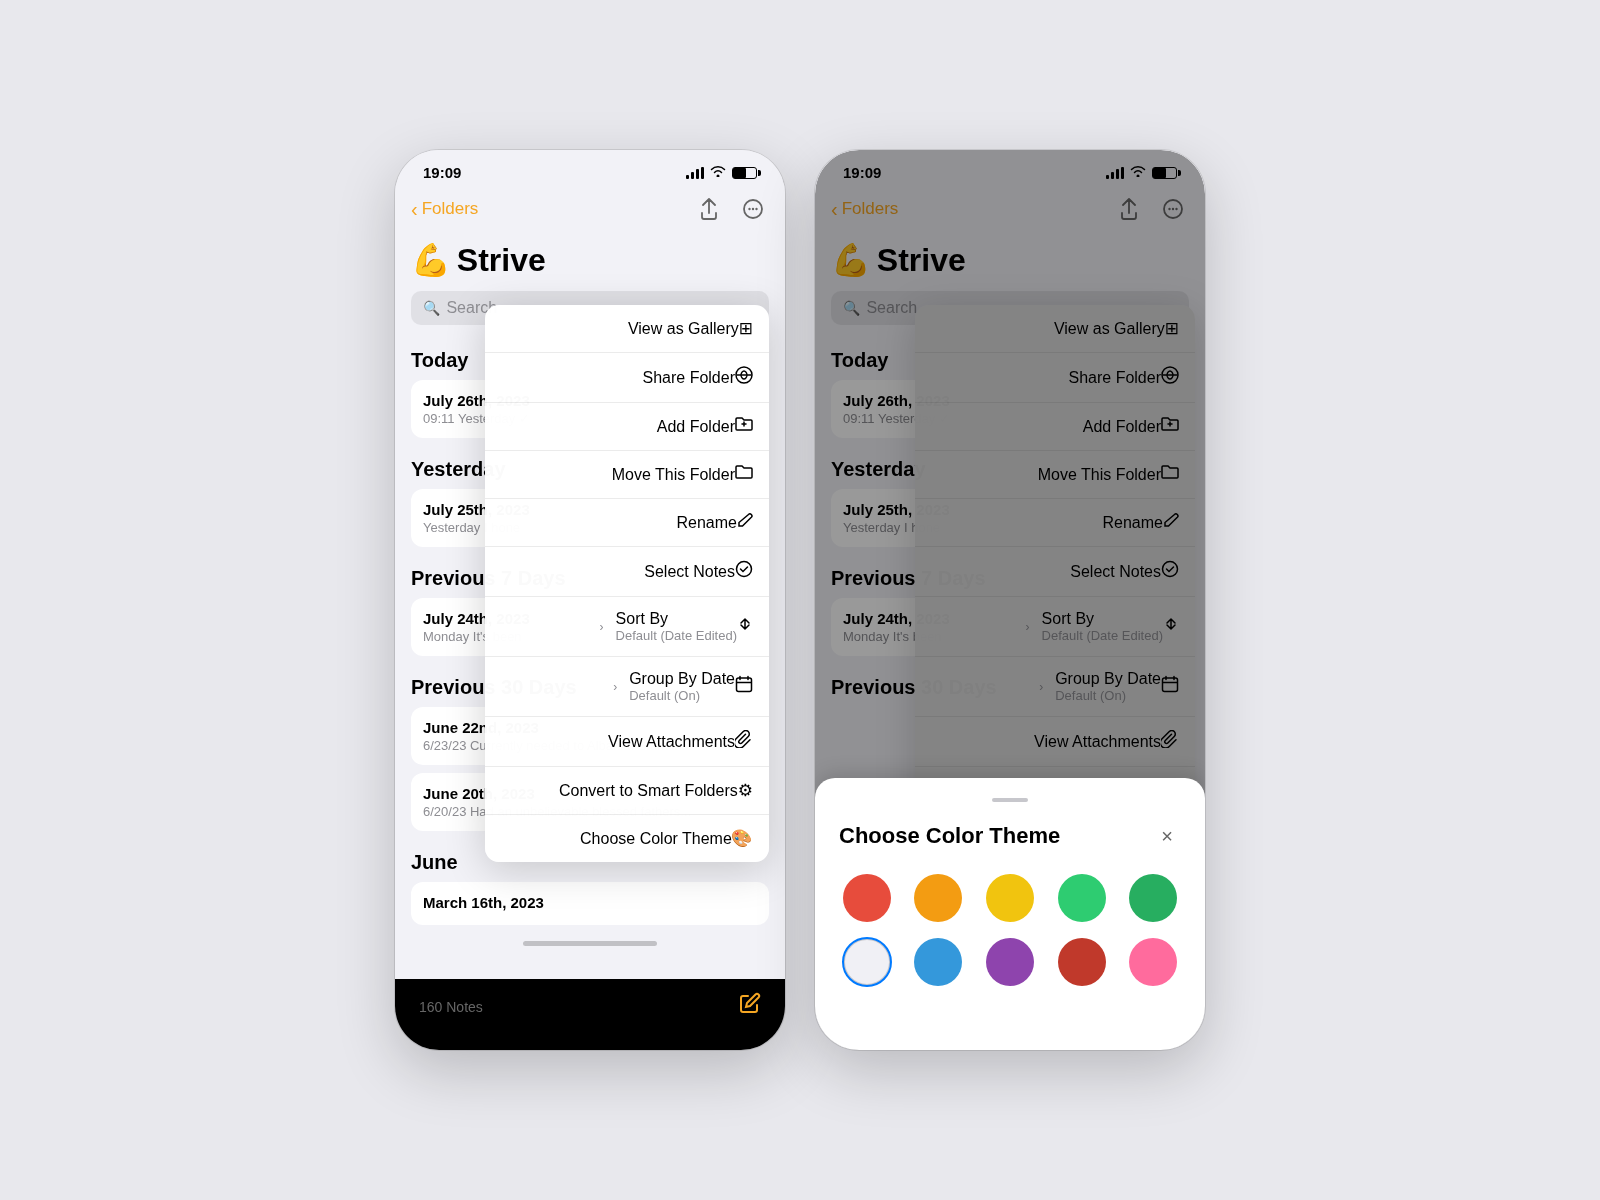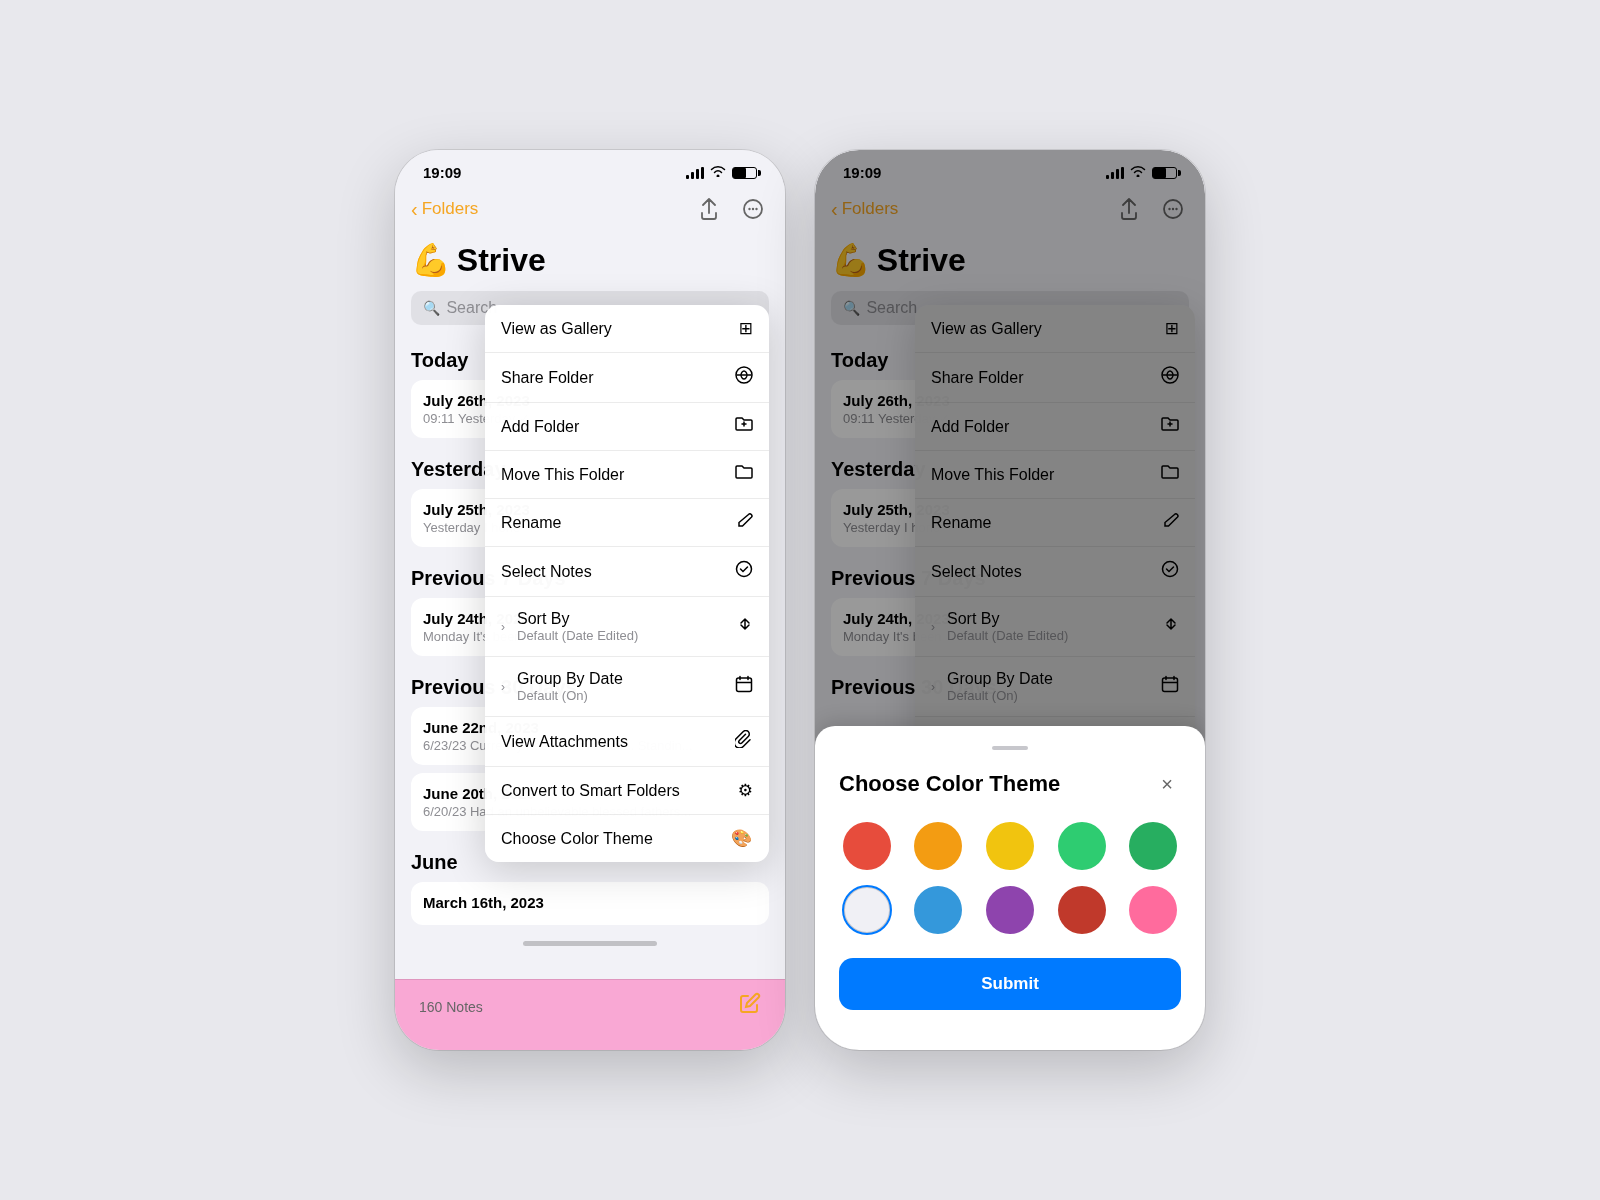--- a/index.html
+++ b/index.html
@@ -181,21 +181,21 @@
       font-size: 13px;
       color: #8e8e93;
     }
 
     
     .bottom-bar {
       position: absolute;
       bottom: 0;
       left: 0;
       right: 0;
-      background: #f9a8d4;
+      background: #000000;
       border-top: 1px solid rgba(0,0,0,0.1);
       padding: 12px 24px 28px;
       display: flex;
       justify-content: space-between;
       align-items: center;
     }
     .notes-count {
       font-size: 14px;
       color: #666;
     }
@@ -219,21 +219,21 @@
       left: 90px;
       right: 16px;
       background: rgba(255,255,255,0.98);
       border-radius: 14px;
       box-shadow: 0 8px 40px rgba(0,0,0,0.18);
       overflow: hidden;
       z-index: 100;
     }
     .menu-item {
       display: flex;
-      justify-content: space-between;
+      justify-content: flex-end;
       align-items: center;
       padding: 13px 16px;
       border-bottom: 1px solid rgba(0,0,0,0.08);
       cursor: pointer;
     }
     .menu-item:last-child {
       border-bottom: none;
     }
     .menu-item-left {
       display: flex;
@@ -746,17 +746,16 @@
         <div class="color-swatch" style="background:#f39c12;"></div>
         <div class="color-swatch" style="background:#f1c40f;"></div>
         <div class="color-swatch" style="background:#2ecc71;"></div>
         <div class="color-swatch" style="background:#27ae60;"></div>
         <div class="color-swatch selected" style="background:#f0f0f5; border: 2px solid #c7c7cc;"></div>
         <div class="color-swatch" style="background:#3498db;"></div>
         <div class="color-swatch" style="background:#8e44ad;"></div>
         <div class="color-swatch" style="background:#c0392b;"></div>
         <div class="color-swatch" style="background:#ff6b9d;"></div>
       </div>
-      <button class="submit-btn">Submit</button>
     </div>
   </div>
 
 </div>
 
 </body></html>

